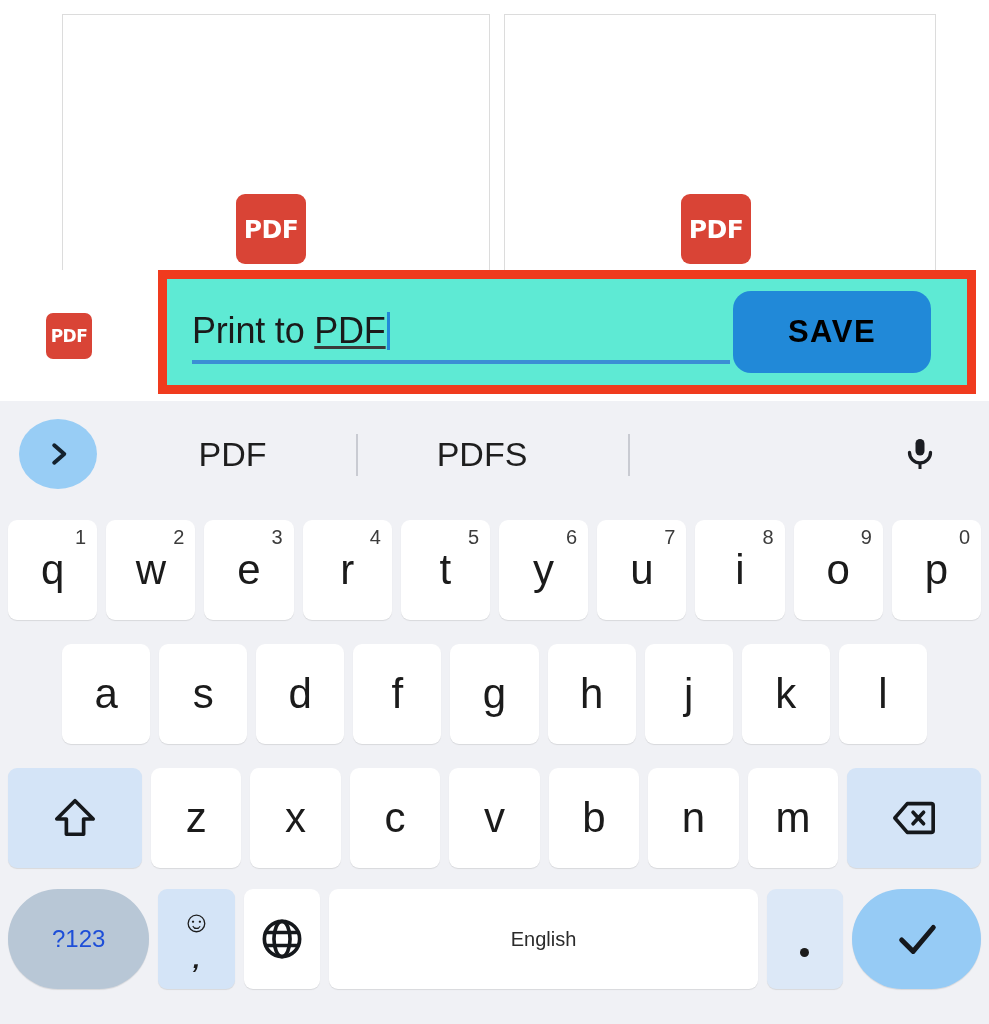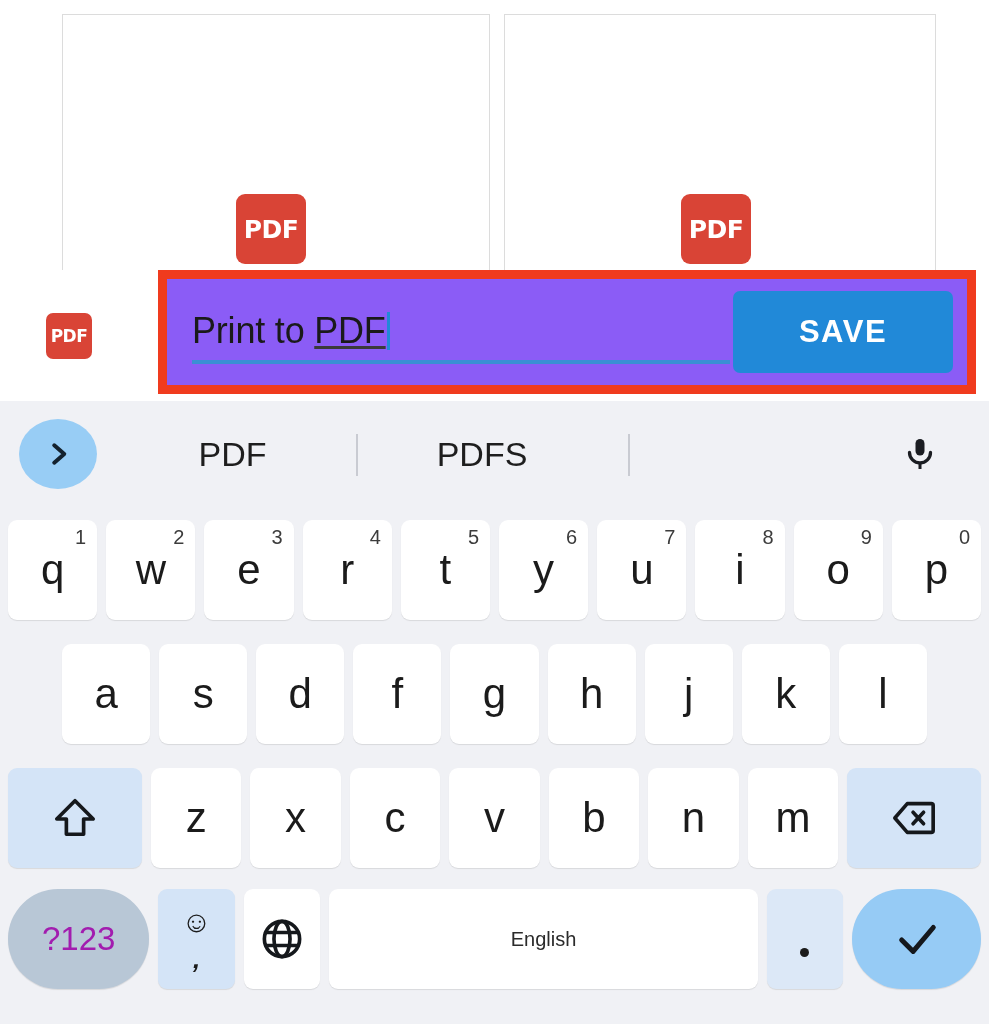--- a/index.html
+++ b/index.html
@@ -55,21 +55,21 @@
     position: absolute;
     left: 158px; top: 270px;
     width: 818px; height: 124px;
     border: 9px solid #f03b1e;
     background: transparent;
   }
   .rename-inner {
     position: absolute;
     left: 167px; top: 279px;
     width: 800px; height: 106px;
-    background: #8b5cf6;
+    background: #5eead4;
     display: flex; align-items: center;
   }
   .name-field {
     position: relative;
     margin-left: 25px;
     width: 542px;
     height: 72px;
   }
   .name-text {
     position: absolute; left: 0; bottom: 16px;
@@ -92,25 +92,25 @@
     margin-left: 1px;
   }
   .field-underline {
     position: absolute; left: 0; bottom: 4px;
     width: 538px; height: 4px;
     background: #3b8fd4;
   }
   .save-button {
     position: absolute;
     left: 733px; top: 291px;
-    width: 220px; height: 82px;
+    width: 198px; height: 82px;
     background: #2189d8;
-    border-radius: 7px;
+    border-radius: 18px;
     border: none;
-    color: #ffffff;
+    color: #000000;
     font-size: 31px;
     font-weight: bold;
     letter-spacing: 1.5px;
     font-family: "Liberation Sans", sans-serif;
     display: flex; align-items: center; justify-content: center;
     cursor: pointer;
   }
 
   
   .keyboard {
@@ -181,21 +181,21 @@
     top: 6px; right: 11px;
     font-size: 20px;
     color: #3c3c3c;
   }
   .key.fn { background: #d4e4f7; }
   .key.fn-dark { background: #b8c7d6; }
   .key.accent { background: #96cbf5; }
   .kb-row.r2 { padding: 0 62px; }
   .key.shift, .key.backspace { flex: 1.48; }
   .key.space { flex: 5.15; font-size: 20px; color: #2b2b2b; }
-  .key.num123 { flex: 1.7; border-radius: 50px; font-size: 33px; color:#a21caf; }
+  .key.num123 { flex: 1.7; border-radius: 50px; font-size: 24px; color:#1d4ed8; }
   .key.emoji { flex: 0.92; }
   .key.globe { flex: 0.92; }
   .key.period { flex: 0.92; background:#dce8f7; }
   .key.enter { flex: 1.55; border-radius: 50px; }
   .kb-row.r4 { height: 112px; padding: 0 8px; }
   .emoji-inner { display:flex; flex-direction:column; align-items:center; justify-content:center; line-height:1; }
   .emoji-inner .face { font-size: 30px; }
   .emoji-inner .comma { font-size: 26px; font-weight: bold; font-style: italic; margin-top: 9px; }
   .dot { width: 9px; height: 9px; border-radius: 50%; background:#1b1b1b; margin-top: 26px; }
   .ic { width: 46px; height: 46px; }

